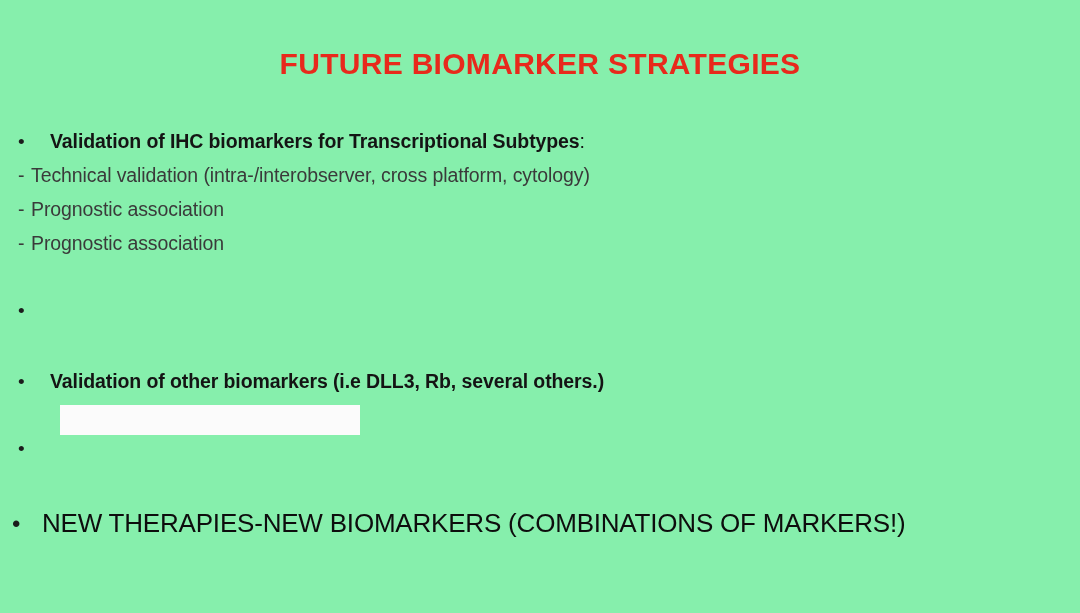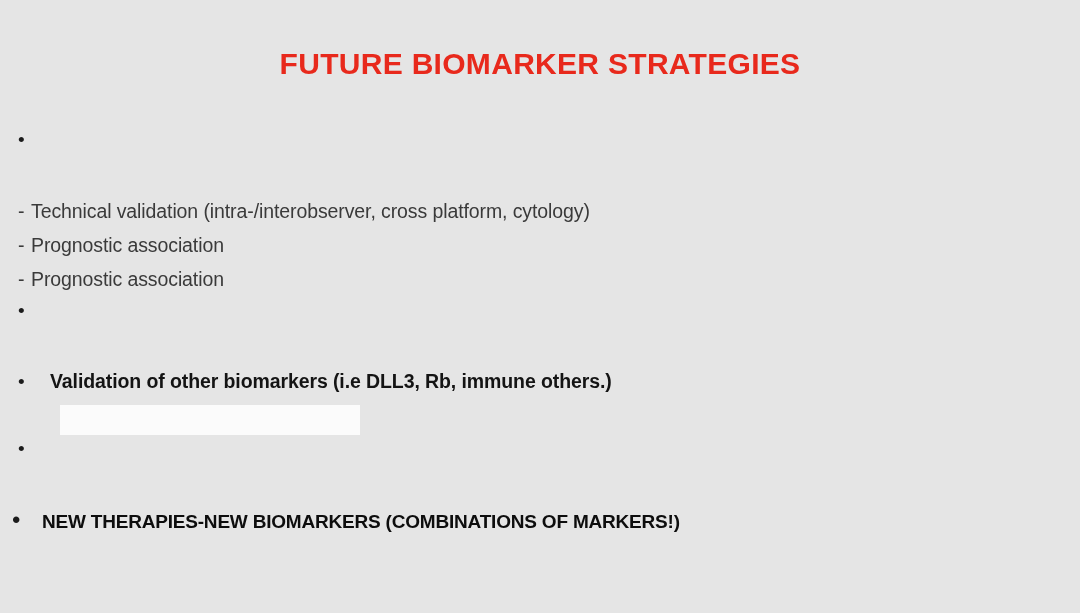--- a/index.html
+++ b/index.html
@@ -12,21 +12,21 @@
     height: 613px;
     background: #ffffff;
     font-family: "Liberation Sans", sans-serif;
     overflow: hidden;
     position: relative;
   }
   .slide {
     position: relative;
     width: 1080px;
     height: 613px;
-    background: #e5e5e5;
+    background: #86efac;
     box-sizing: border-box;
   }
 
   
   .slide-title {
     position: absolute;
     top: 47px;
     left: 0;
     width: 1080px;
     text-align: center;
@@ -83,34 +83,33 @@
     flex: 0 0 auto;
     width: 13px;
     font-size: 19.5px;
     color: #3a3a3a;
   }
   .dash-text {
     font-size: 19.5px;
     font-weight: normal;
     color: #3a3a3a;
     letter-spacing: -0.1px;
-    margin-top: 36px;
   }
 
   
   .final-row {
     padding-left: 12px;
   }
   .final-row .bullet-mark {
     width: 30px;
     font-size: 24px;
   }
   .final-text {
-    font-size: 19px;
-    font-weight: bold;
+    font-size: 26px;
+    font-weight: normal;
     color: #0d0d0d;
     letter-spacing: -0.2px;
     text-align: center;
   }
   .gap-lg { height: 35px; }
   .row-h { height: 34px; }
   .row-h-final { height: 40px; }
 
   .ghost {
     position: absolute;
@@ -128,20 +127,21 @@
 <div class="slide">
 
   <div class="slide-title">FUTURE BIOMARKER STRATEGIES</div>
 
   <div class="ghost"></div>
 
   <div class="body-block">
 
     <div class="line bullet-row row-h">
       <span class="bullet-mark">•</span>
+      <span class="bullet-text"><span>Validation of IHC biomarkers for Transcriptional Subtypes</span><span class="plain">:</span></span>
     </div>
 
     <div class="line dash-row row-h">
       <span class="dash-mark">-</span>
       <span class="dash-text">Technical validation (intra-/interobserver, cross platform, cytology)</span>
     </div>
 
     <div class="line dash-row row-h">
       <span class="dash-mark">-</span>
       <span class="dash-text">Prognostic association</span>
@@ -155,21 +155,21 @@
     <div class="gap-lg"></div>
 
     <div class="line bullet-row row-h">
       <span class="bullet-mark">•</span>
     </div>
 
     <div class="gap-lg"></div>
 
     <div class="line bullet-row row-h">
       <span class="bullet-mark">•</span>
-      <span class="bullet-text"><span>Validation of other biomarkers (i.e DLL3, Rb, immune others.)</span><span class="plain"></span></span>
+      <span class="bullet-text"><span>Validation of other biomarkers (i.e DLL3, Rb, several others.)</span><span class="plain"></span></span>
     </div>
 
     <div class="gap-lg"></div>
 
     <div class="line bullet-row row-h">
       <span class="bullet-mark">•</span>
     </div>
 
     <div class="gap-lg"></div>
 

